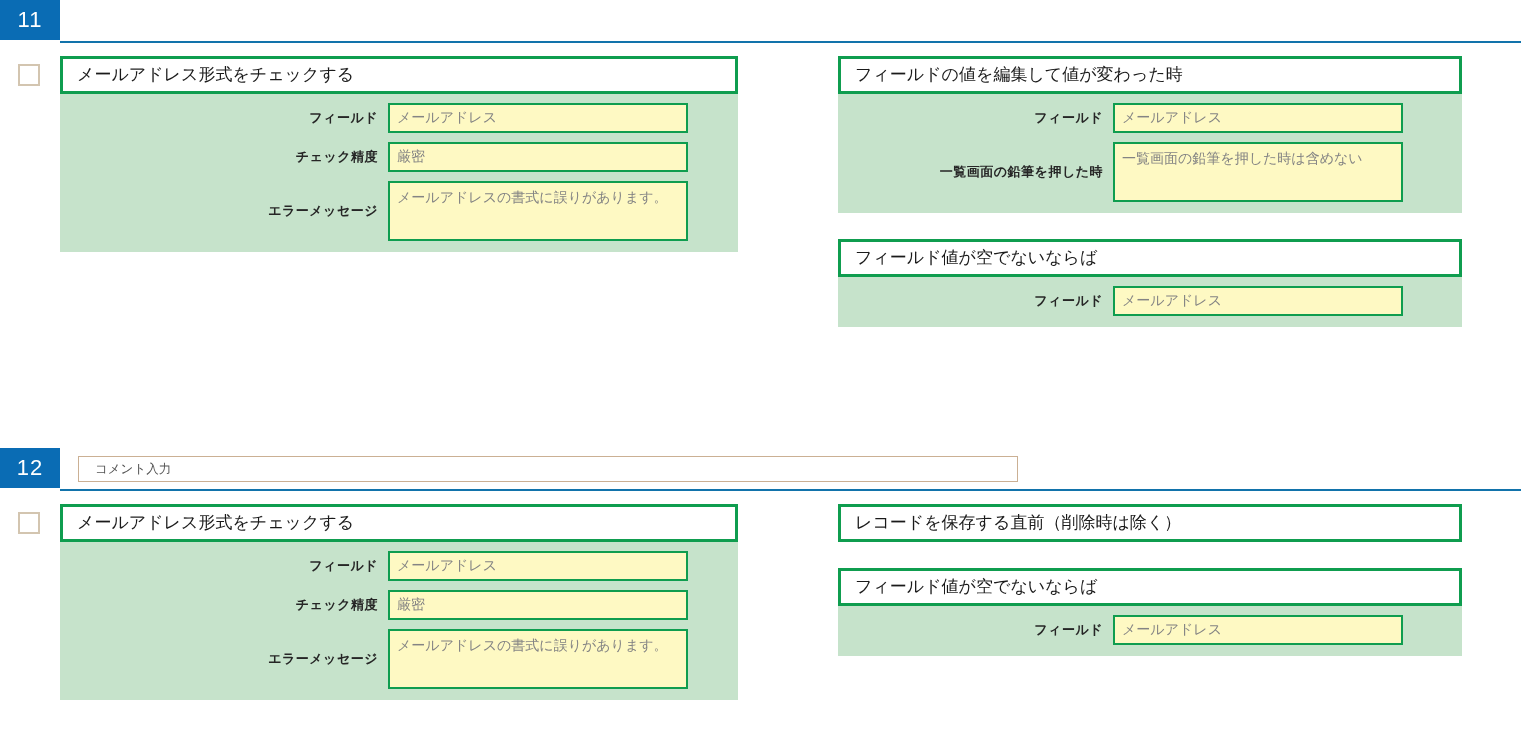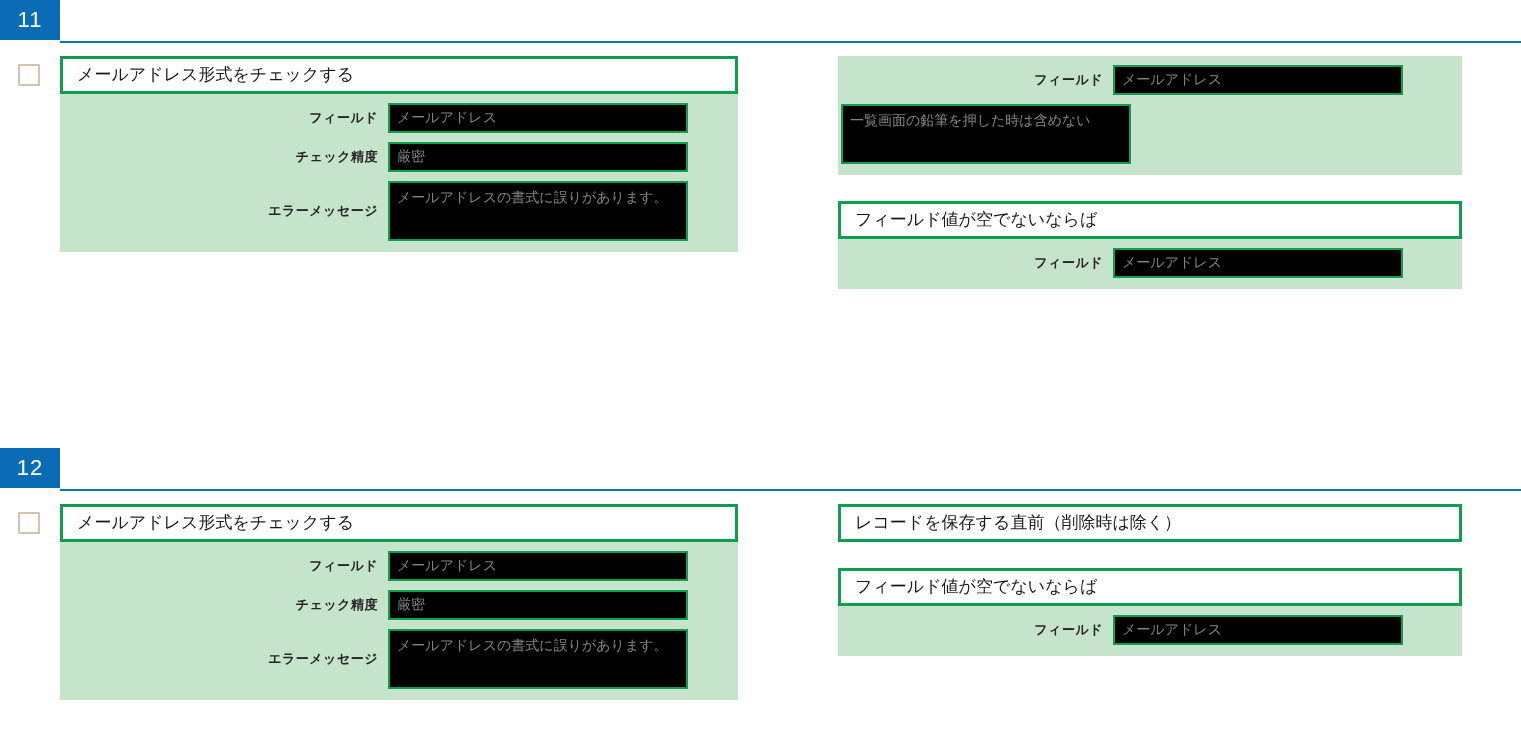--- a/index.html
+++ b/index.html
@@ -90,21 +90,21 @@
     font-size: 13px;
     font-weight: bold;
     color: #262626;
     text-align: right;
     padding-right: 10px;
     display: flex; align-items: center; justify-content: flex-end;
     letter-spacing: 0.5px;
   }
   .row-value {
     border: 2px solid #0f9d4f;
-    background: #000000;
+    background: #fef9c3;
     font-size: 14px;
     color: #848484;
     padding: 4px 7px;
     line-height: 1.55;
     word-break: break-all;
   }
 
   
   .col-left .row-label { width: 325px; }
   .col-left .row-value { width: 300px; }
@@ -149,26 +149,30 @@
             <div class="row two-line">
               <div class="row-label">エラーメッセージ</div>
               <div class="row-value">メールアドレスの書式に誤りがあります。</div>
             </div>
           </div>
         </div>
       </div>
 
       <div class="col col-right" style="top:14px;">
         <div class="card">
+          <div class="card-head">
+            <span class="card-head-text">フィールドの値を編集して値が変わった時</span>
+          </div>
           <div class="card-body">
             <div class="row one-line">
               <div class="row-label">フィールド</div>
               <div class="row-value">メールアドレス</div>
             </div>
             <div class="row two-line">
+              <div class="row-label">一覧画面の鉛筆を押した時</div>
               <div class="row-value">一覧画面の鉛筆を押した時は含めない</div>
             </div>
           </div>
         </div>
 
         <div class="gap"></div>
 
         <div class="card">
           <div class="card-head">
             <span class="card-head-text">フィールド値が空でないならば</span>
@@ -180,20 +184,23 @@
             </div>
           </div>
         </div>
       </div>
     </div>
   </div>
 
   <div class="section" style="position:absolute; left:0; top:448px;">
     <div class="sec-head">
       <div class="sec-num">12</div>
+      <div class="sec-title-box">
+        <span class="sec-title-text">コメント入力</span>
+      </div>
       <div class="sec-rule"></div>
     </div>
 
     <div class="sec-body" style="height:301px;">
       <div class="checkbox" style="top:22px;"></div>
 
       <div class="col col-left" style="top:14px;">
         <div class="card">
           <div class="card-head">
             <span class="card-head-text">メールアドレス形式をチェックする</span>

